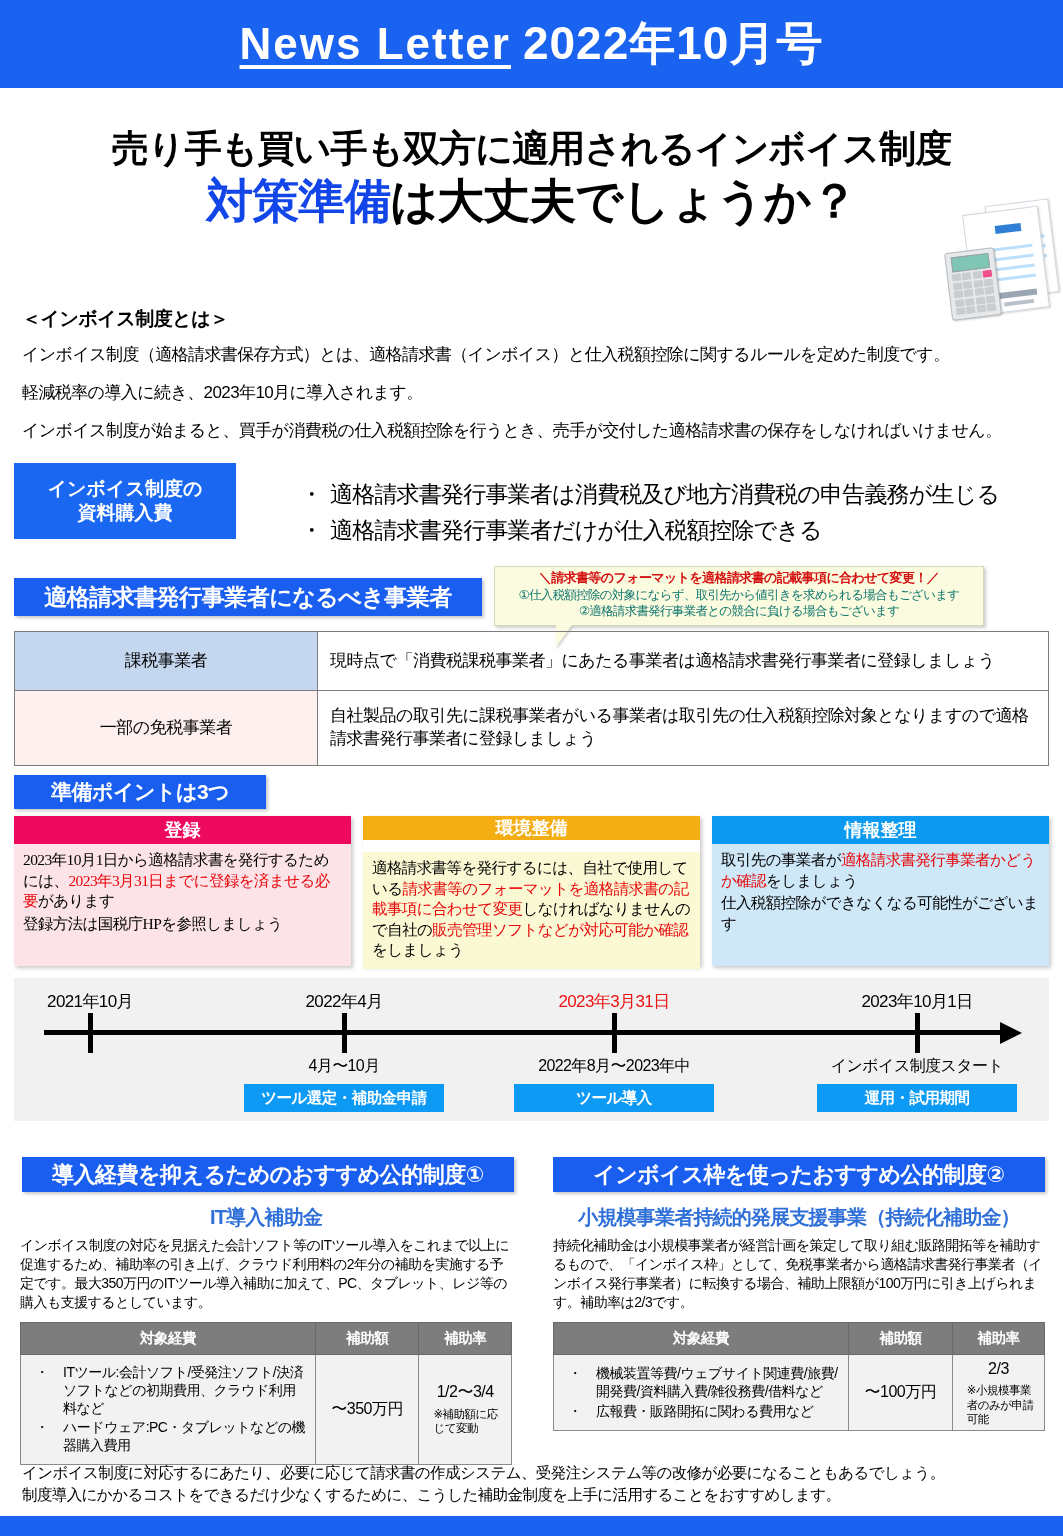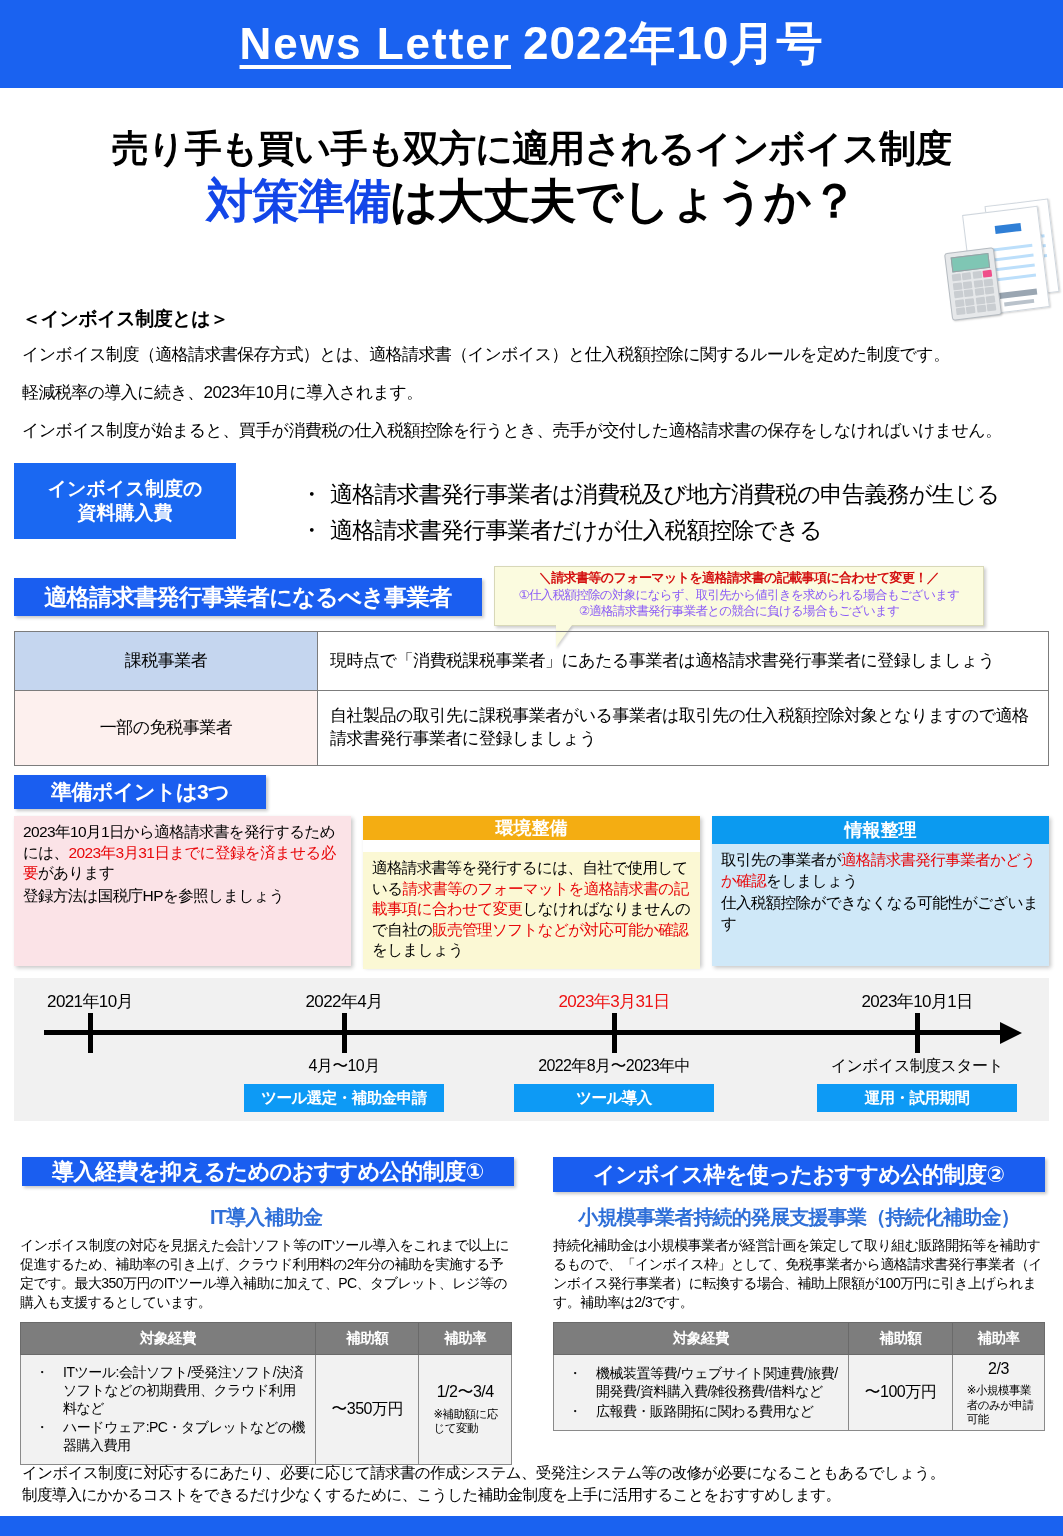--- a/index.html
+++ b/index.html
@@ -81,21 +81,21 @@
   #sec-qualified{position:absolute;left:14px;top:578px;width:468px;height:38px;font-size:23px;}
 
   
   .callout{
     position:absolute;left:494px;top:566px;width:490px;height:60px;
     background:#fbfbdf;border:1px solid #d8d8b8;
     box-shadow:2px 2px 3px rgba(0,0,0,.2);
     text-align:center;padding-top:2px;box-sizing:border-box;
   }
   .callout .c1{color:#d41212;font-size:13px;font-weight:bold;letter-spacing:-0.6px;line-height:1.35;}
-  .callout .c2{color:#8b5cf6;font-size:12.5px;letter-spacing:-0.7px;line-height:1.35;}
+  .callout .c2{color:#0f766e;font-size:12.5px;letter-spacing:-0.7px;line-height:1.35;}
   .callout-tail{
     position:absolute;left:556px;top:625px;width:0;height:0;
     border-left:16px solid #fbfbdf;border-bottom:22px solid transparent;
     filter:drop-shadow(1px 2px 1px rgba(0,0,0,.18));
   }
 
   
   .qtable{position:absolute;left:14px;top:631px;width:1035px;border-collapse:collapse;}
   .qtable td{border:1px solid #7c7c7c;font-size:17px;letter-spacing:-0.5px;padding:10px 12px;line-height:1.35;}
   .qtable td.lab{width:278px;text-align:center;font-size:17px;}
@@ -104,40 +104,40 @@
   .qtable tr.r1 td.val{height:38px;}
   .qtable tr.r2 td.val{height:54px;}
 
   
   #sec-prep{position:absolute;left:14px;top:775px;width:252px;height:34px;font-size:21px;}
   .cards{position:absolute;left:14px;top:816px;width:1035px;height:150px;display:flex;gap:12px;}
   .card{width:337px;box-shadow:2px 2px 4px rgba(0,0,0,.22);display:flex;flex-direction:column;}
   .card .chead{height:28px;display:flex;align-items:center;justify-content:center;color:#fff;font-weight:bold;font-size:18px;}
   .card .cbody{flex:1;padding:6px 9px;font-size:15.5px;line-height:1.33;letter-spacing:-0.6px;}
   .card-reg .chead{background:#ed0a5e;}
-  .card-reg .cbody{background:#fbe3e7;}
+  .card-reg .cbody{background:#fbe3e7;font-family:Liberation Serif, serif;}
   .card-env .chead{background:#f4ad12;}
   .card-env .cbody{background:#fbf8d4;margin-top:12px;}
   .card-info .chead{background:#0b9af0;}
   .card-info .cbody{background:#cfe8f8;}
   .rd{color:#e8070a;}
   .card p{margin:0 0 2px 0;}
 
   
   .timeline{position:absolute;left:14px;top:978px;width:1035px;height:143px;background:#f1f1f1;}
   .tl-axis{position:absolute;left:30px;top:52px;width:960px;height:5px;background:#000;}
   .tl-arrow{position:absolute;left:986px;top:44px;width:0;height:0;border-left:22px solid #000;border-top:11px solid transparent;border-bottom:11px solid transparent;}
   .tick{position:absolute;top:35px;width:5px;height:40px;background:#000;}
   .tl-top{position:absolute;top:12px;font-size:17px;letter-spacing:-0.6px;white-space:nowrap;transform:translateX(-50%);}
   .tl-top.red{color:#ee1111;}
   .tl-bot{position:absolute;top:78px;font-size:16px;letter-spacing:-0.6px;white-space:nowrap;transform:translateX(-50%);}
   .tl-chip{position:absolute;top:106px;height:28px;background:#0d9af5;color:#fff;font-weight:bold;font-size:15.5px;display:flex;align-items:center;justify-content:center;letter-spacing:-0.5px;}
 
   
-  #sec-sub1{position:absolute;left:22px;top:1157px;width:492px;height:29px;font-size:22px;}
+  #sec-sub1{position:absolute;left:22px;top:1157px;width:492px;height:35px;font-size:22px;}
   #sec-sub2{position:absolute;left:553px;top:1157px;width:492px;height:35px;font-size:22px;}
   .col{position:absolute;top:1200px;width:492px;}
   .col.left{left:20px;}
   .col.right{left:553px;}
   .col .ctitle{text-align:center;color:#2f6fd8;font-weight:bold;font-size:20px;letter-spacing:-0.8px;margin:4px 0 5px 0;}
   .col .cdesc{font-size:14px;line-height:1.35;letter-spacing:-0.55px;margin:0 0 10px 0;}
   .stable{width:492px;border-collapse:collapse;}
   .stable th{background:#7d7d7d;color:#fff;font-size:14.5px;font-weight:bold;border:1px solid #6a6a6a;padding:6px 2px;letter-spacing:-0.5px;}
   .stable td{border:1px solid #8a8a8a;background:#f2f2f2;font-size:14px;vertical-align:middle;letter-spacing:-0.5px;line-height:1.3;}
   .stable td.costs{padding:8px 6px 8px 2px;}
@@ -252,20 +252,21 @@
       <td class="lab">一部の免税事業者</td>
       <td class="val">自社製品の取引先に課税事業者がいる事業者は取引先の仕入税額控除対象となりますので適格請求書発行事業者に登録しましょう</td>
     </tr>
   </tbody>
     </table>
 
   <div class="sec-bar" id="sec-prep">準備ポイントは3つ</div>
 
   <div class="cards">
     <div class="card card-reg">
+      <div class="chead">登録</div>
       <div class="cbody">
         <p><span>2023年10月1日から適格請求書を発行するためには、</span><span class="rd">2023年3月31日までに登録を済ませる必要</span><span>があります</span></p>
         <p>登録方法は国税庁HPを参照しましょう</p>
       </div>
     </div>
     <div class="card card-env">
       <div class="chead">環境整備</div>
       <div class="cbody">
         <p><span>適格請求書等を発行するには、自社で使用している</span><span class="rd">請求書等のフォーマットを適格請求書の記載事項に合わせて変更</span><span>しなければなりませんので自社の</span><span class="rd">販売管理ソフトなどが対応可能か確認</span><span>をしましょう</span></p>
         <p></p>

